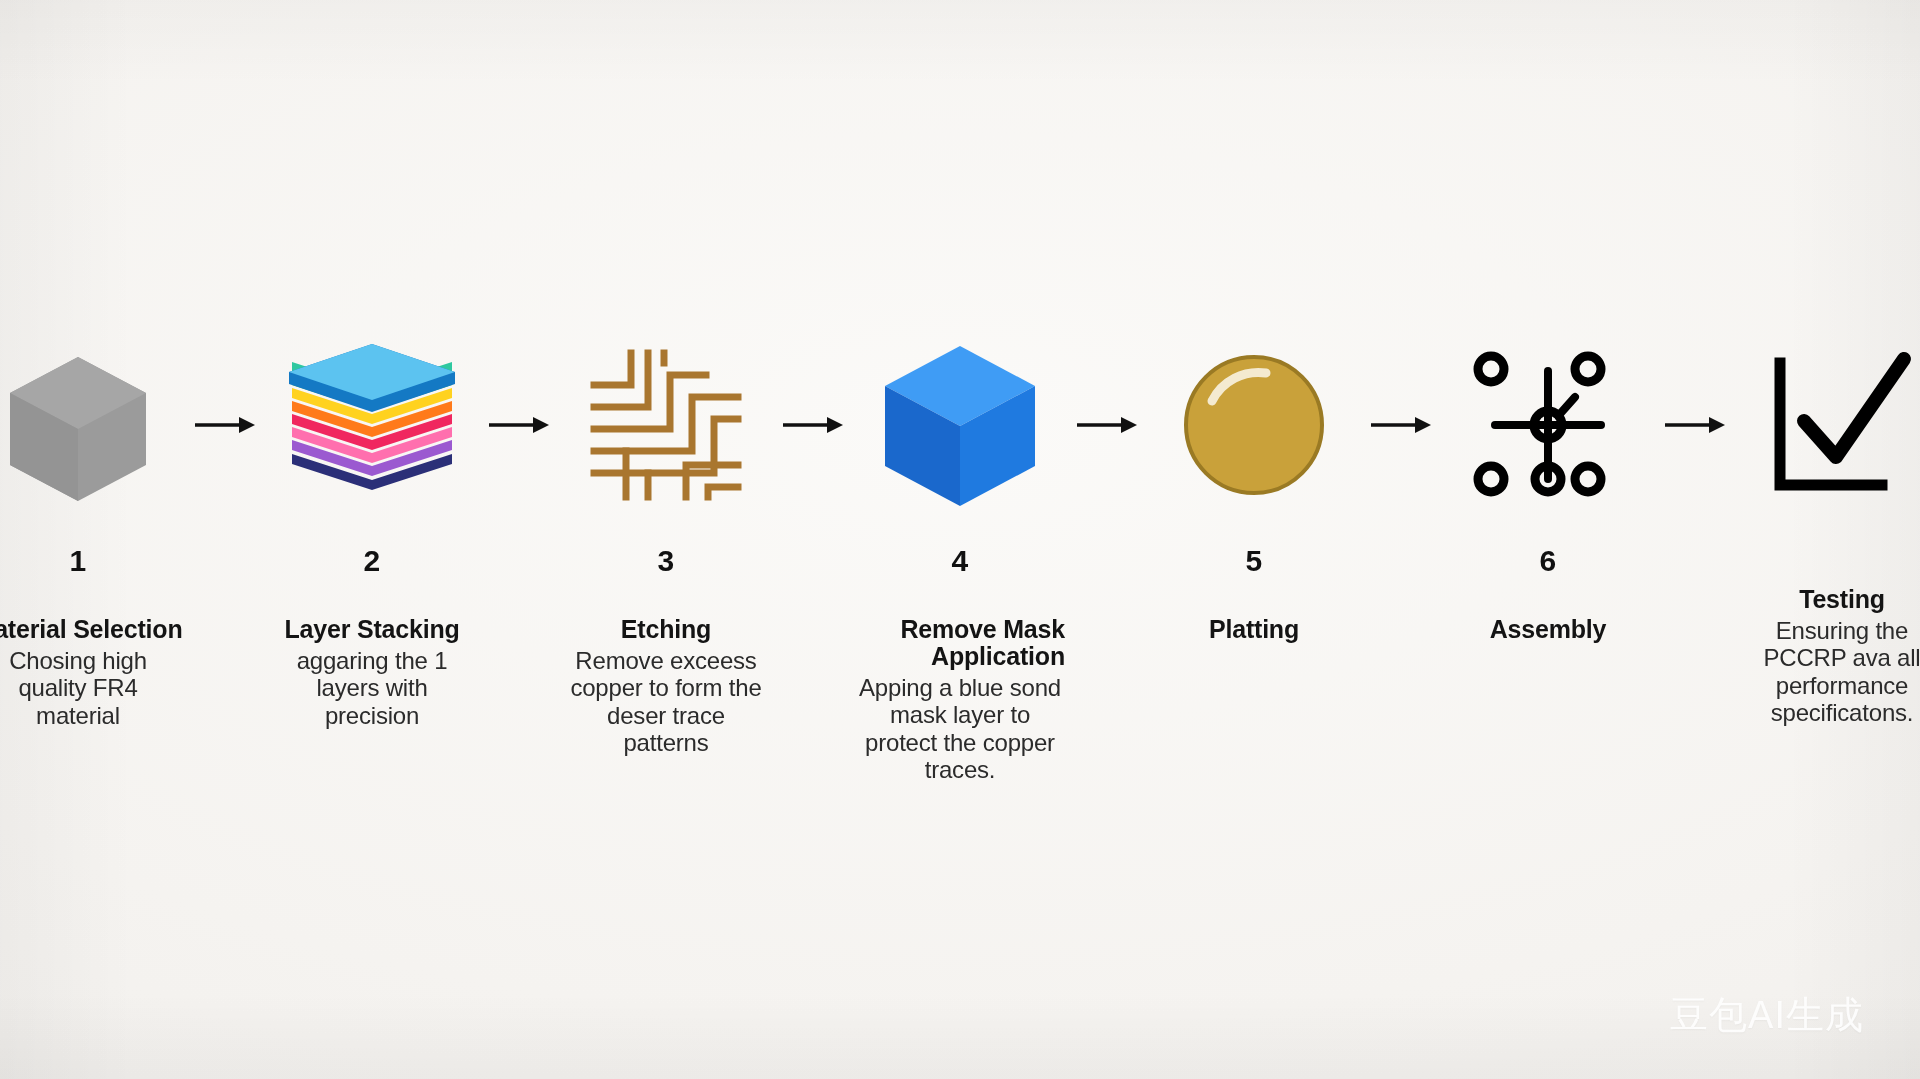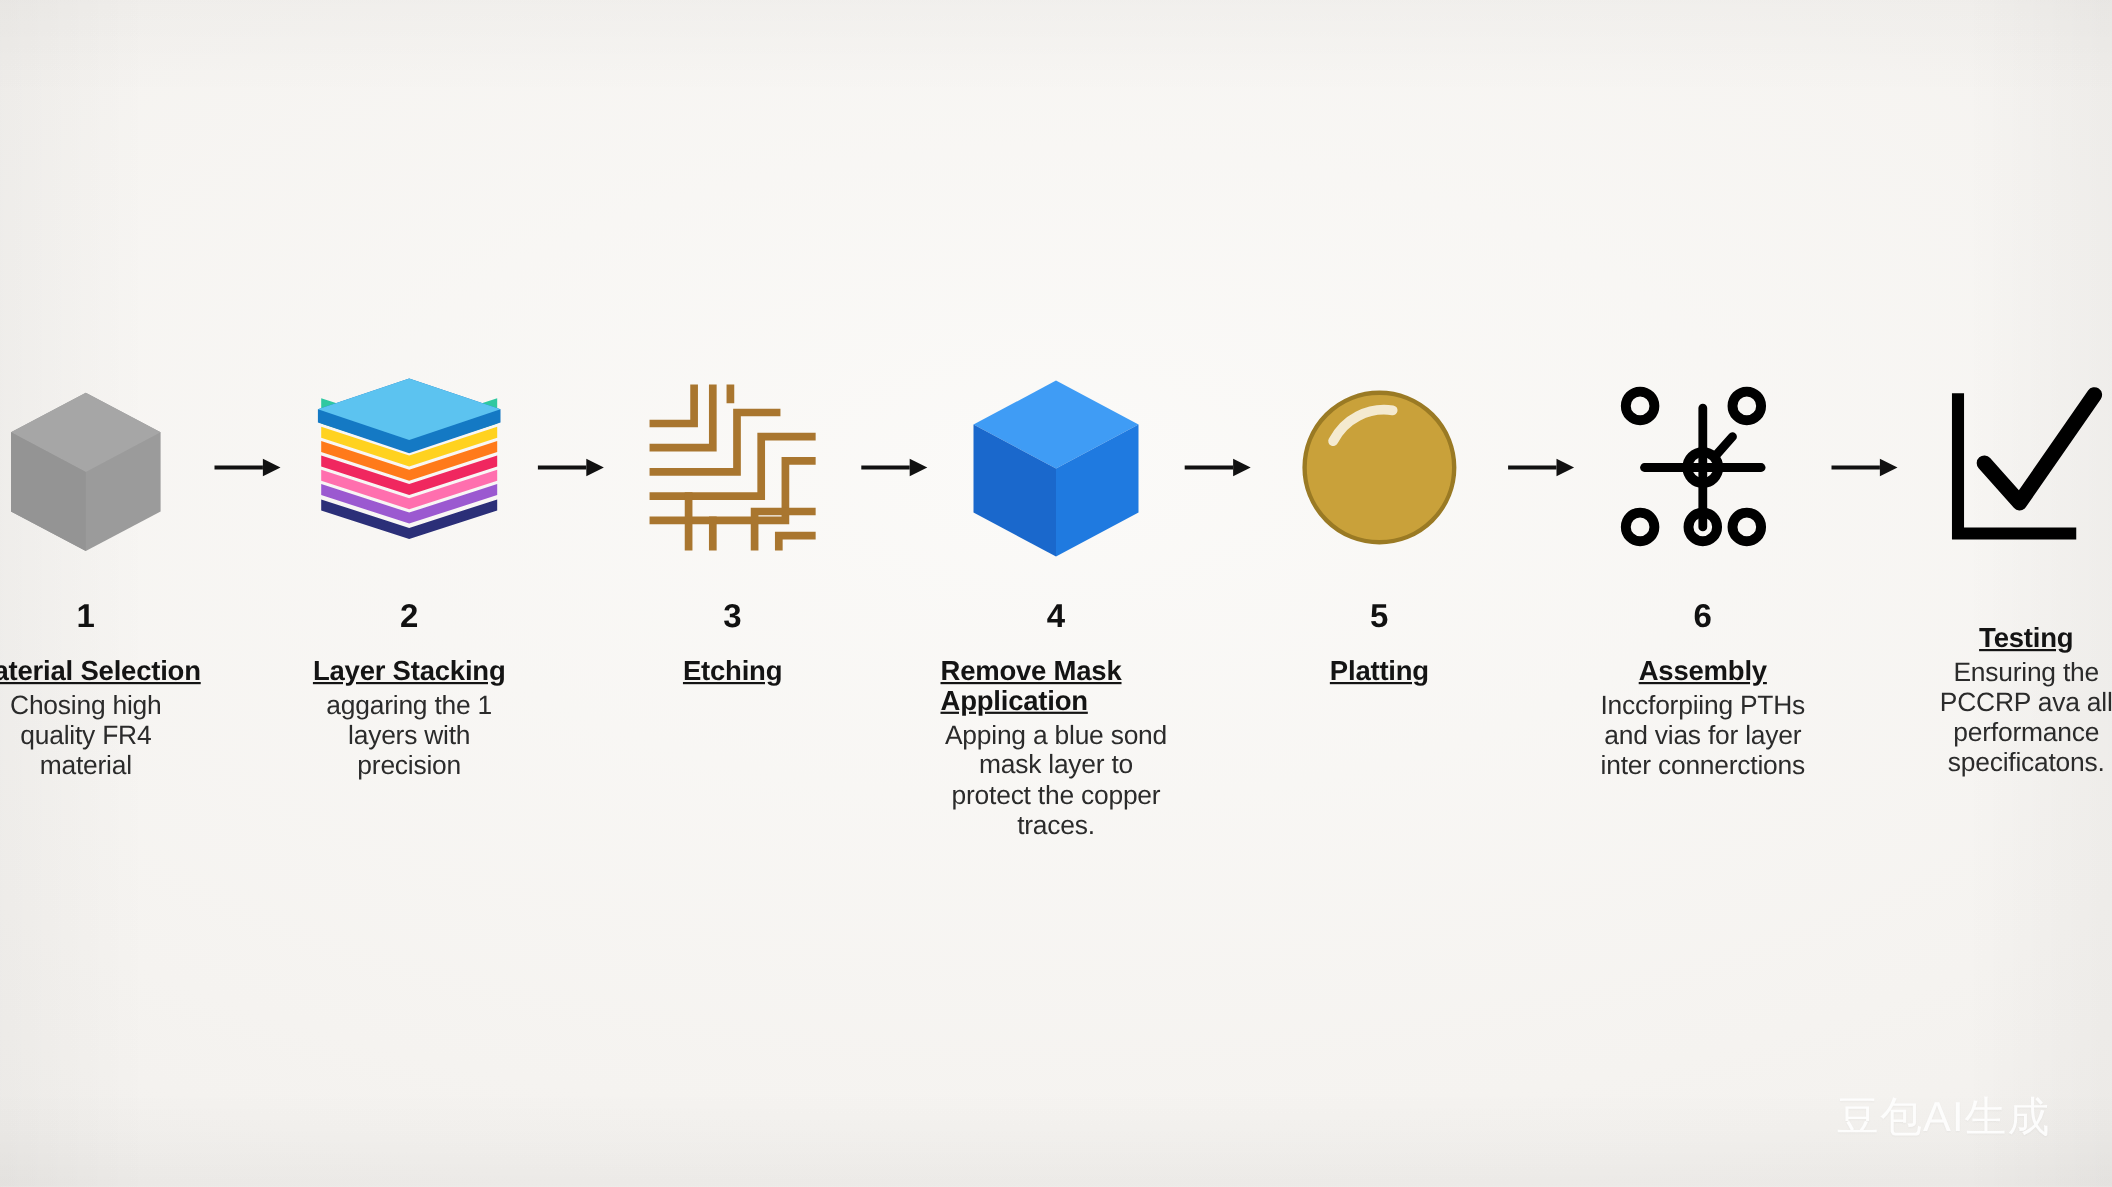--- a/index.html
+++ b/index.html
@@ -77,26 +77,25 @@
     margin-top: 26px;
     line-height: 1;
     letter-spacing: 0.2px;
   }
   .step-num.empty { visibility: hidden; }
 
   .step-title {
     font-size: 25px;
     font-weight: bold;
     color: #141414;
-    margin-top: 21px;
-    text-align: left;
+    margin-top: 40px;
+    text-align: right;
     line-height: 1.08;
     letter-spacing: -0.2px;
     max-width: 210px;
-    text-decoration: underline;
   }
 
   .step-desc {
     font-size: 24px;
     color: #2b2b2b;
     margin-top: 4px;
     text-align: center;
     line-height: 1.14;
     letter-spacing: -0.2px;
     max-width: 208px;
@@ -185,20 +184,21 @@
           <path d="M40 152 L40 106"></path>
           <path d="M62 152 L62 128"></path>
           <path d="M100 152 L100 120 L152 120"></path>
           <path d="M122 152 L122 142 L152 142"></path>
           <path d="M78 8 L78 18"></path>
         </g>
       </svg>
     </div>
     <div class="step-num">3</div>
     <div class="step-title">Etching</div>
+    <div class="step-desc">Remove exceess copper to form the deser trace patterns</div>
   </div>
 
   <div class="arrow">
     <svg width="64" height="24" viewBox="0 0 64 24">
       <line x1="2" y1="12" x2="46" y2="12" stroke="#111" stroke-width="3.5"></line>
       <polygon points="46,4 62,12 46,20" fill="#111"></polygon>
     </svg>
   </div>
 
   <div class="step">
@@ -252,21 +252,20 @@
         <circle cx="85" cy="80" r="14" fill="none" stroke="#000" stroke-width="9"></circle>
         <circle cx="28" cy="24" r="13" fill="none" stroke="#000" stroke-width="9"></circle>
         <circle cx="125" cy="24" r="13" fill="none" stroke="#000" stroke-width="9"></circle>
         <circle cx="28" cy="134" r="13" fill="none" stroke="#000" stroke-width="9"></circle>
         <circle cx="125" cy="134" r="13" fill="none" stroke="#000" stroke-width="9"></circle>
         <circle cx="85" cy="134" r="13" fill="none" stroke="#000" stroke-width="9"></circle>
       </svg>
     </div>
     <div class="step-num">6</div>
     <div class="step-title">Assembly</div>
-    <div class="step-desc">Inccforpiing PTHs and vias for layer inter connerctions</div>
   </div>
 
   <div class="arrow">
     <svg width="64" height="24" viewBox="0 0 64 24">
       <line x1="2" y1="12" x2="46" y2="12" stroke="#111" stroke-width="3.5"></line>
       <polygon points="46,4 62,12 46,20" fill="#111"></polygon>
     </svg>
   </div>
 
   <div class="step">

